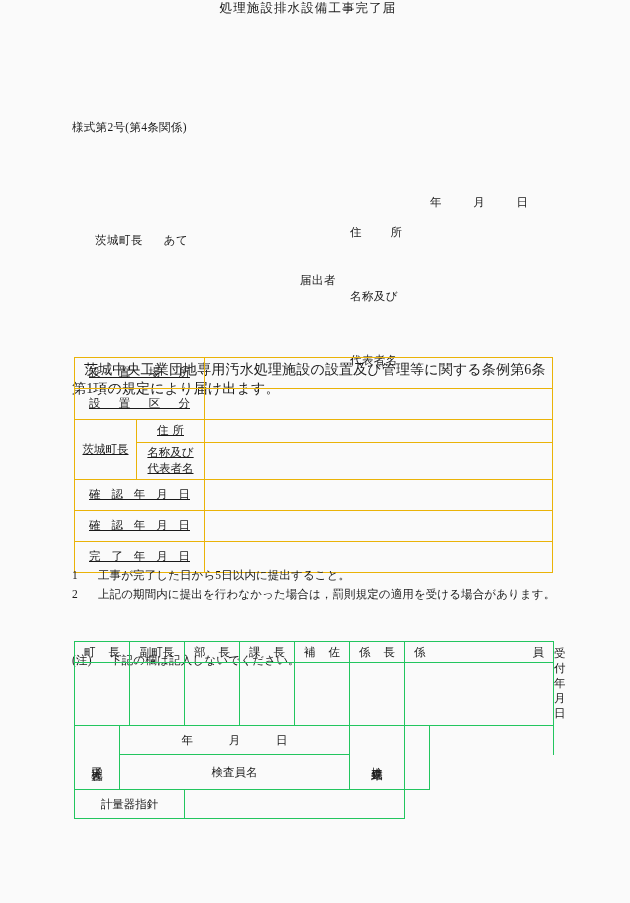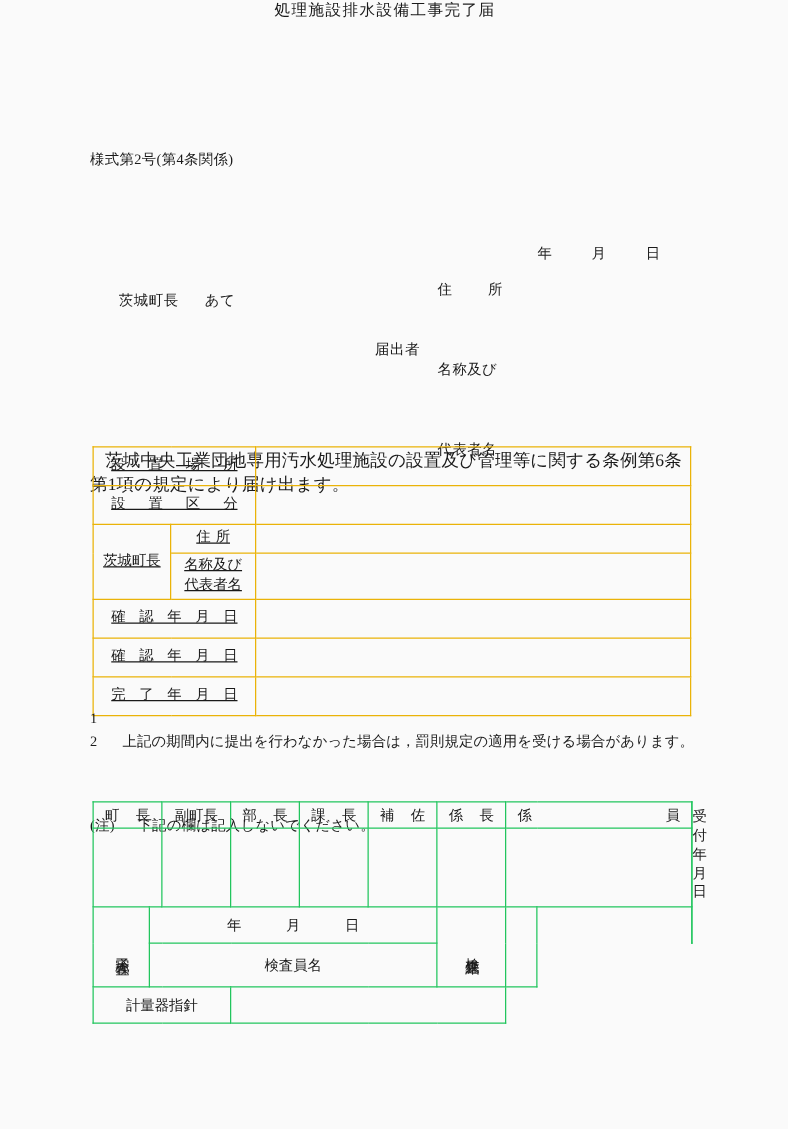--- a/index.html
+++ b/index.html
@@ -271,20 +271,21 @@
           <span class="spread">完了年月日</span>
         </td>
         <td class="cell-blank"></td>
       </tr>
     </tbody>
   </table>
 
   <div class="notes">
     <div class="note-row">
       <div class="note-num">1</div>
+      <div class="note-txt">工事が完了した日から5日以内に提出すること。</div>
     </div>
     <div class="note-row">
       <div class="note-num">2</div>
       <div class="note-txt">上記の期間内に提出を行わなかった場合は，罰則規定の適用を受ける場合があります。</div>
     </div>
   </div>
 
   <div class="abs attn">
     <span>(注)</span>
     <span class="sp"></span>

